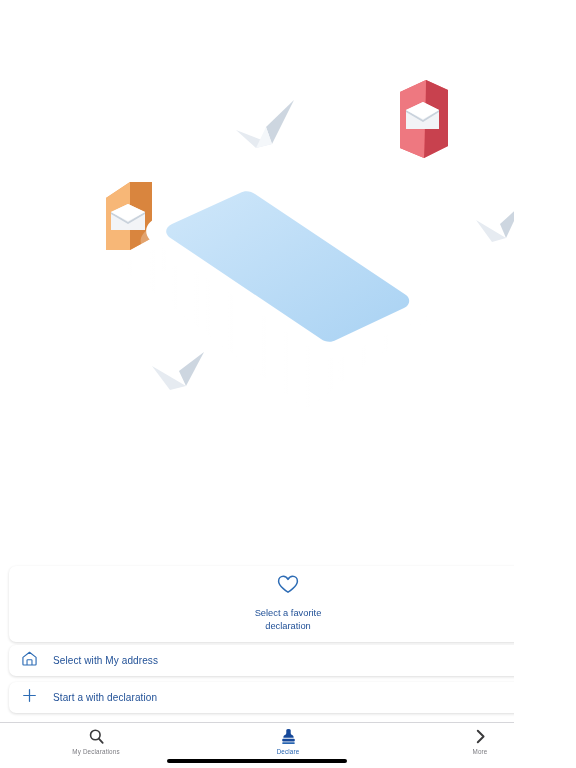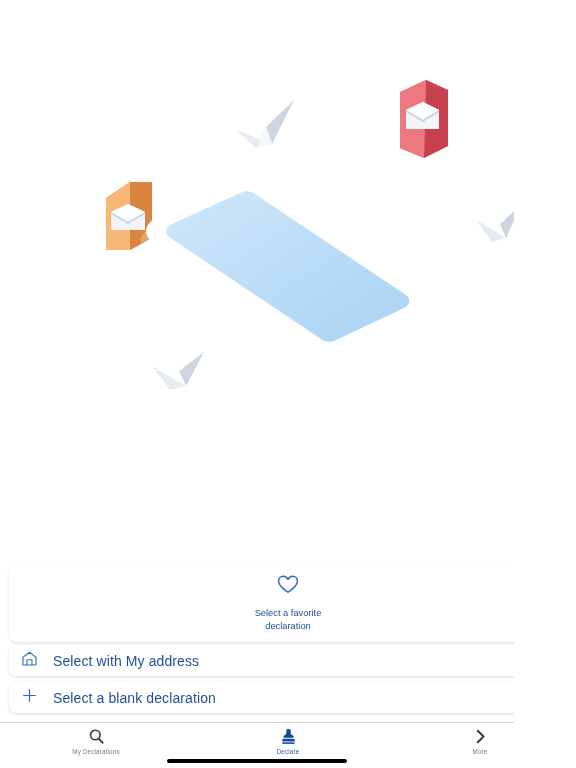--- a/index.html
+++ b/index.html
@@ -196,21 +196,21 @@
     padding-left: 12px;
     gap: 15px;
     box-shadow: 0 1px 3px rgba(0,0,0,0.14);
     z-index: 30;
     cursor: pointer;
   }
   .row-address { top: 645px; }
   .row-blank   { top: 682px; }
   .list-label {
     color: #1f4f96;
-    font-size: 14px;
+    font-size: 10px;
     font-weight: 500;
     letter-spacing: 0.1px;
   }
   .row-icon { display: block; flex: 0 0 auto; }
 
   
   .tab-bar {
     position: absolute;
     left: 0; top: 722px;
     width: 576px;
@@ -425,21 +425,21 @@
     <span class="list-label">Select with My address</span>
   </div>
 
   <div class="list-row row-blank">
     <span class="row-icon">
       <svg width="17" height="17" viewBox="0 0 22 22">
         <line x1="11" y1="3.5" x2="11" y2="18.5" stroke="#2d6cb5" stroke-width="1.6" stroke-linecap="round"></line>
         <line x1="3.5" y1="11" x2="18.5" y2="11" stroke="#2d6cb5" stroke-width="1.6" stroke-linecap="round"></line>
       </svg>
     </span>
-    <span class="list-label">Select a blank declaration</span>
+    <span class="list-label">Start a with declaration</span>
   </div>
 
   <div class="tab-bar">
 
     <div class="tab">
       <span class="tab-ico">
         <svg width="17" height="17" viewBox="0 0 20 20">
           <circle cx="8.6" cy="8.2" r="5.6" fill="none" stroke="#3a3a3c" stroke-width="1.9"></circle>
           <line x1="12.7" y1="12.4" x2="17.3" y2="17.4" stroke="#3a3a3c" stroke-width="2.1" stroke-linecap="round"></line>
         </svg>

